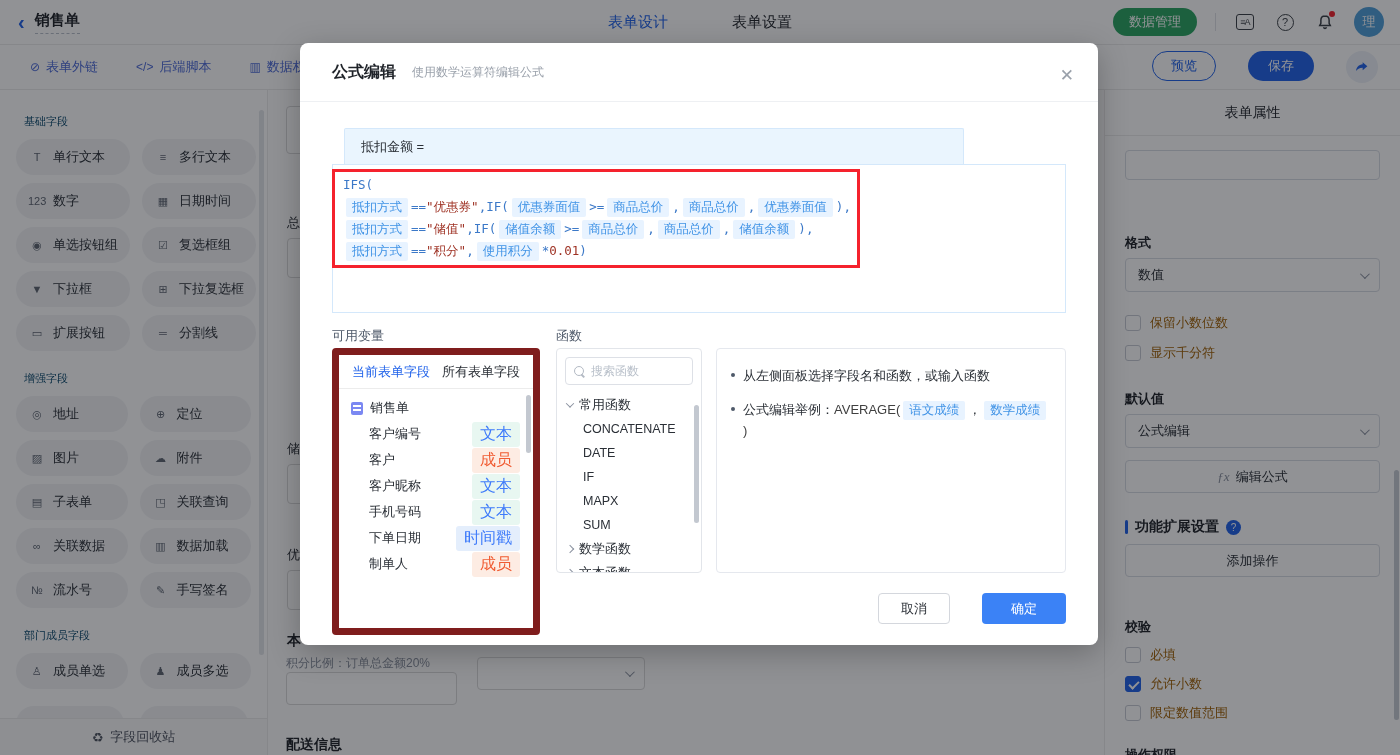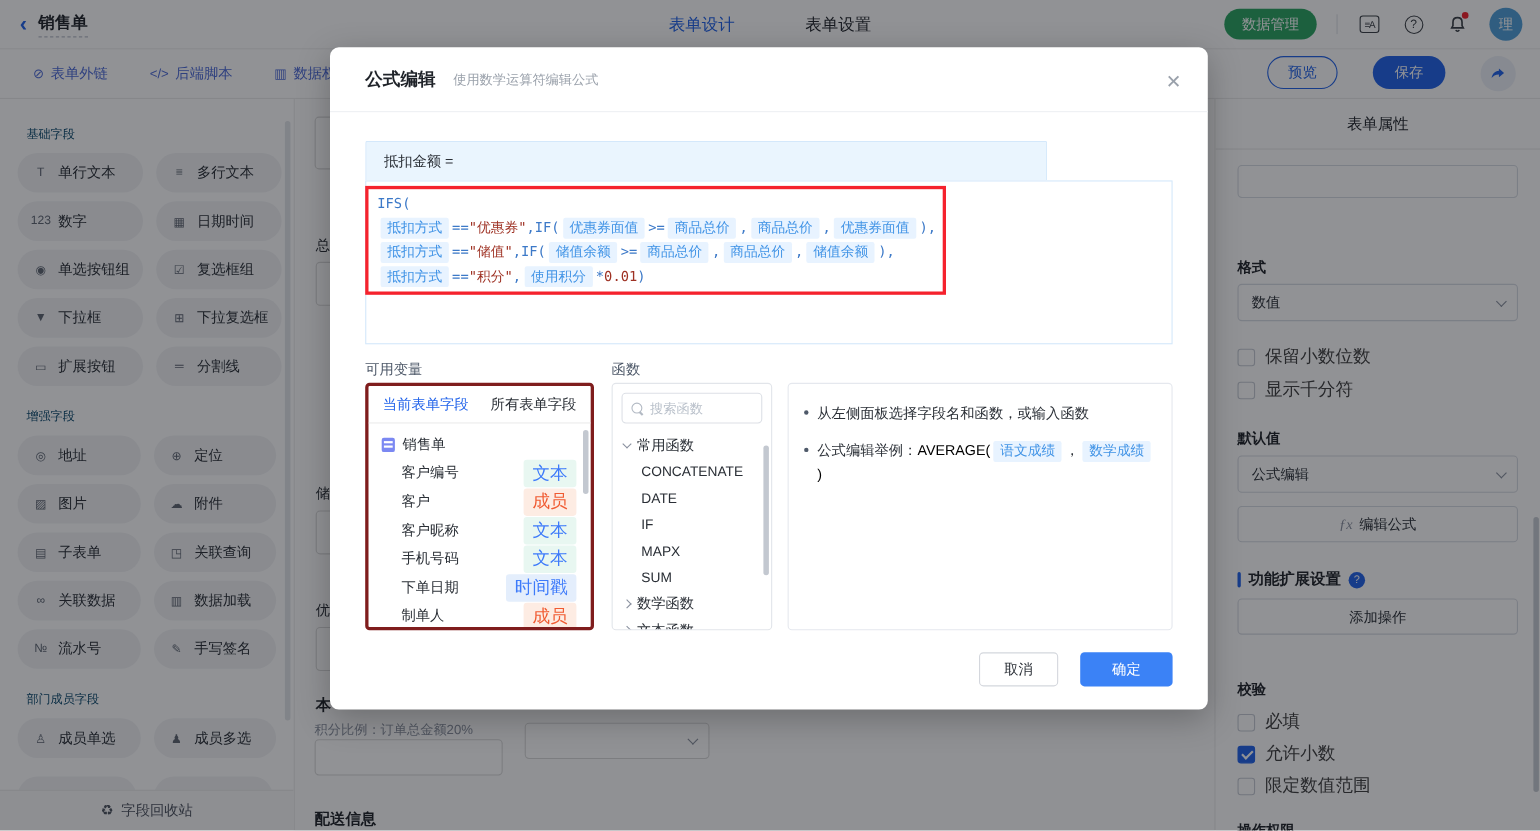--- a/index.html
+++ b/index.html
@@ -65,51 +65,51 @@
   .rb-tab { flex:1; display:flex; align-items:center; justify-content:center; font-size:14px; color:#1f2329; position:relative; cursor:pointer; }
   .rb-tab.active { color:#2163ea; font-weight:bold; }
   .rb-tab.active::after { content:""; position:absolute; bottom:0; left:50%; transform:translateX(-50%); width:78px; height:3px; background:#2163ea; }
   .rb-body { position:relative; padding:0 20px; }
   .rb-input { position:absolute; left:20px; right:20px; top:14px; height:30px; border:1px solid #d8dce3; border-radius:4px; background:#fff; }
   .rb-label { position:absolute; left:20px; font-size:13px; font-weight:bold; color:#1f2329; }
   .rb-select { position:absolute; left:20px; right:20px; height:34px; border:1px solid #d8dce3; border-radius:4px; display:flex; align-items:center; padding:0 12px; font-size:13px; color:#2a2f36; cursor:pointer; }
   .rb-select .chev { margin-left:auto; }
   .rb-btn { position:absolute; left:20px; right:20px; height:33px; border:1px solid #d8dce3; border-radius:4px; background:#fff; display:flex; align-items:center; justify-content:center; gap:6px; font-size:13px; color:#2a2f36; cursor:pointer; }
   .fx { color:#8a919f; font-style:italic; font-family:"Liberation Serif",serif; font-size:13px; }
-  .cb-row { position:absolute; left:20px; display:flex; align-items:center; gap:9px; font-size:16px; color:#404040; cursor:pointer; }
+  .cb-row { position:absolute; left:20px; display:flex; align-items:center; gap:9px; font-size:13px; color:#a16207; cursor:pointer; }
   .cb { width:16px; height:16px; border:1px solid #c6cbd4; border-radius:3px; background:#fff; position:relative; flex:none; }
   .cb.checked { background:#2163ea; border-color:#2163ea; }
   .cb.checked::after { content:""; position:absolute; left:5px; top:1.5px; width:4px; height:8px; border:solid #fff; border-width:0 2px 2px 0; transform:rotate(45deg); }
   .sec-head { position:absolute; left:20px; display:flex; align-items:center; gap:7px; font-size:14px; font-weight:bold; color:#1f2329; }
   .sec-bar { width:3px; height:14px; background:#2163ea; border-radius:2px; }
   .q-blue { width:15px; height:15px; border-radius:50%; background:#2163ea; color:#fff; font-size:10px; font-weight:normal; display:flex; align-items:center; justify-content:center; }
   .win-scroll { position:absolute; right:1px; top:380px; width:5px; height:250px; background:#c7ccd3; border-radius:3px; }
 
   
   .overlay { position:absolute; inset:0; background:rgba(10,14,20,0.45); z-index:10; }
   .modal { position:absolute; left:300px; top:43px; width:798px; height:602px; background:#fff; border-radius:8px;
            box-shadow:0 8px 30px rgba(0,0,0,.25); z-index:20; }
   .m-header { height:59px; border-bottom:1px solid #eef0f3; display:flex; align-items:center; padding:0 32px; }
   .m-title { font-size:16px; font-weight:bold; color:#1f2329; }
   .m-sub { font-size:12px; color:#9aa1ab; margin-left:16px; }
   .m-close { position:absolute; right:24px; top:22px; font-size:17px; color:#9aa1ab; cursor:pointer; }
 
-  .f-target { position:absolute; left:32px; top:85px; width:620px; height:36px; background:#eaf5fe; border:1px solid #d4e8fb;
+  .f-target { position:absolute; left:44px; top:85px; width:620px; height:36px; background:#eaf5fe; border:1px solid #d4e8fb;
               border-bottom:none; border-radius:2px 2px 0 0; display:flex; align-items:center; padding:0 16px; font-size:13px; color:#2a2f36; }
   .f-editor { position:absolute; left:32px; top:121px; width:734px; height:149px; background:#fff; border:1px solid #d4e8fb;
               padding:9px 10px; font-family:"DejaVu Sans Mono","Liberation Mono",monospace; font-size:12.5px; }
   .fline { line-height:22px; white-space:nowrap; }
   .tk-code,.tk-op { color:#3c79c8; }
   .tk-str,.tk-num { color:#9e3123; }
   .chip { display:inline-block; background:#e8f3ff; color:#4093e6; border-radius:2px; padding:1px 6px; margin:0 3px;
           font-family:"Liberation Sans",sans-serif; font-size:12.5px; line-height:17px; }
   .red-annot { position:absolute; left:32px; top:126px; width:528px; height:99px; border:3px solid #f5222d; z-index:5; pointer-events:none; }
 
   .panel-label { position:absolute; font-size:13px; color:#4e5969; }
-  .v-panel { position:absolute; left:32px; top:305px; width:208px; height:225px; border:3px solid #7f1d1d; border-radius:4px; overflow:hidden; }
+  .v-panel { position:absolute; left:32px; top:305px; width:208px; height:287px; border:7px solid #7f1d1d; border-radius:4px; overflow:hidden; }
   .v-tabs { height:34px; border-bottom:1px solid #ececec; display:flex; align-items:center; justify-content:space-between; padding:0 13px; }
   .v-tab { font-size:13px; color:#2a2f36; cursor:pointer; }
   .v-tab.active { color:#2163ea; }
   .v-rows { padding-top:6px; }
   .v-form-row { display:flex; align-items:center; gap:7px; height:26px; padding-left:12px; font-size:13px; color:#2a2f36; }
   .doc-ic { width:12px; height:13px; background:#7b88f2; border-radius:2px; position:relative; flex:none; }
   .doc-ic::after { content:""; position:absolute; left:2px; top:3px; width:8px; height:2px; background:#fff; box-shadow:0 4px 0 #fff; }
   .v-row { display:flex; align-items:center; height:26px; padding:0 13px 0 30px; cursor:pointer;justify-content:flex-end; }
   .v-name { font-size:13px; color:#2a2f36; flex:1; }
   .v-pill { font-size:16px; border-radius:3px; padding:2px 8px; }
@@ -125,23 +125,23 @@
   .fn-row { display:flex; align-items:center; gap:6px; height:24px; padding-left:10px; font-size:13px; color:#2a2f36; cursor:pointer; }
   .fn-item { height:24px; padding-left:26px; display:flex; align-items:center; font-size:12.5px; color:#2a2f36; cursor:pointer; }
   .caret { width:6px; height:6px; border-right:1.5px solid #8a919f; border-bottom:1.5px solid #8a919f; flex:none; }
   .caret.open { transform:rotate(45deg) translate(-1px,-1px); }
   .caret.closed { transform:rotate(-45deg); }
   .fn-scroll { position:absolute; right:2px; top:56px; width:5px; height:118px; background:#c3c8d0; border-radius:3px; }
 
   .tips-panel { position:absolute; left:416px; top:305px; width:350px; height:225px; border:1px solid #e5e8ee; border-radius:4px; padding:16px 14px; }
   .tip-line { display:flex; align-items:flex-start; gap:8px; font-size:13px; color:#2a2f36; margin-bottom:13px; line-height:21px; }
   .bullet { width:4px; height:4px; border-radius:50%; background:#4e5969; margin-top:8px; flex:none; }
-  .fn-purple { color:#000000; }
-
-  .m-footer { position:absolute; right:32px; top:550px; display:flex; gap:8px; }
+  .fn-purple { color:#404040; }
+
+  .m-footer { position:absolute; right:32px; top:550px; display:flex; gap:20px; }
   .btn-cancel { width:72px; height:31px; border:1px solid #d4d7dd; background:#fff; border-radius:4px; font-size:13px; color:#2a2f36; cursor:pointer; }
   .btn-ok { width:84px; height:31px; border:none; background:#3b82f6; border-radius:4px; font-size:13px; color:#fff; cursor:pointer;margin-left:12px; }
 
   .mag { width:11px; height:11px; position:relative; flex:none; }
   .mag::before { content:""; position:absolute; width:8px; height:8px; border:1.5px solid #b3bac4; border-radius:50%; left:0; top:0; }
   .mag::after { content:""; position:absolute; width:4px; height:1.5px; background:#b3bac4; transform:rotate(45deg); left:7px; top:9px; }
 </style>
 </head>
 <body>
 

